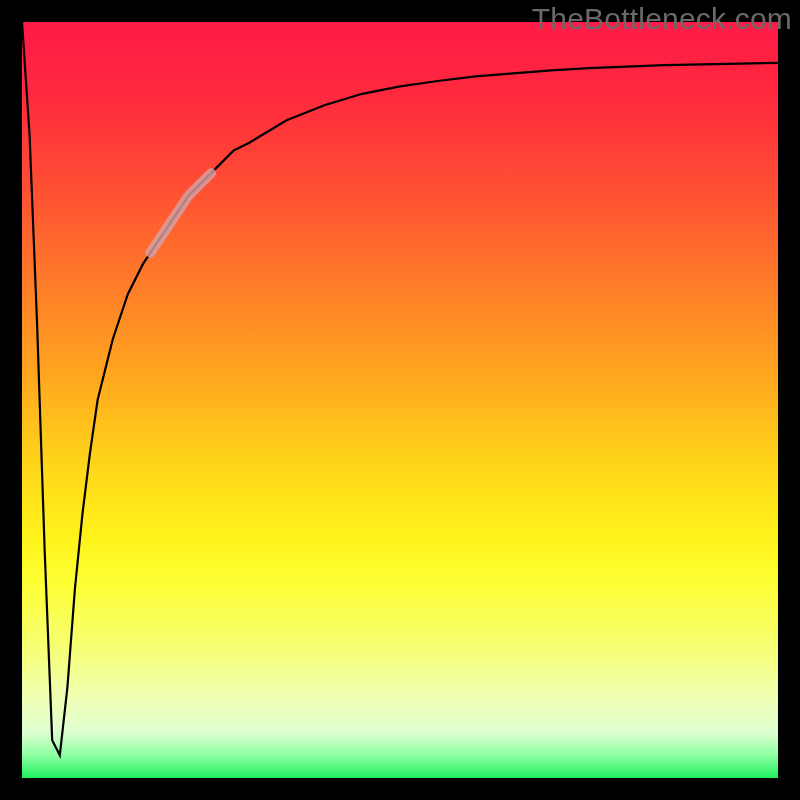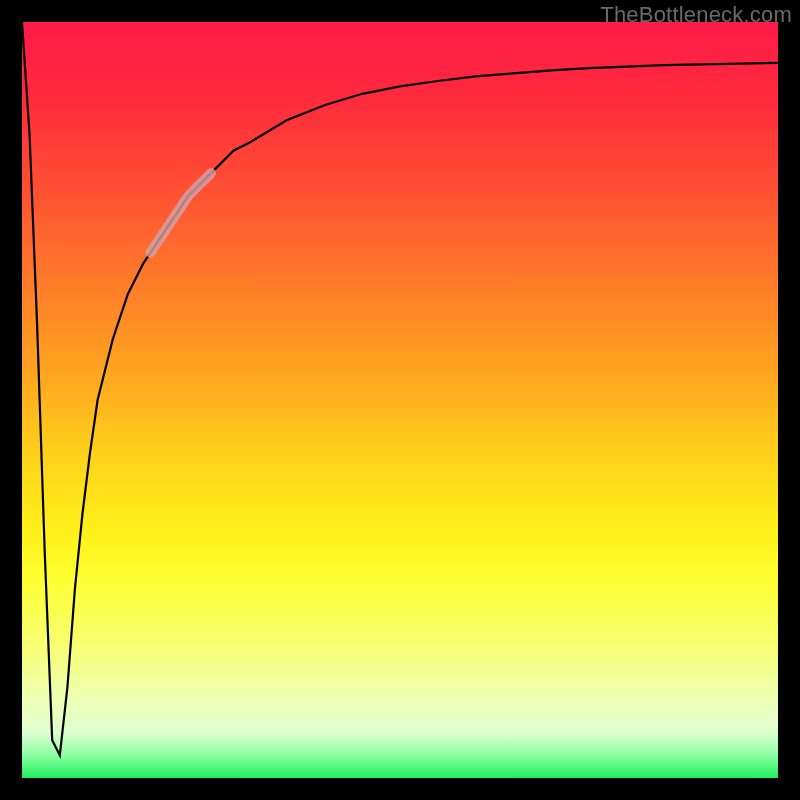--- a/index.html
+++ b/index.html
@@ -45,21 +45,21 @@
     top: 22px;
     width: 756px;
     height: 756px;
     overflow: visible;
   }
   .watermark {
     position: absolute;
     top: 2px;
     right: 8px;
     color: #6a6a6a;
-    font-size: 22px;
+    font-size: 30px;
     font-weight: 500;
     letter-spacing: 0.2px;
   }
 </style>
 </head>
 <body>
 
 <div class="stage">
 
   <div class="plot-bg"></div>

